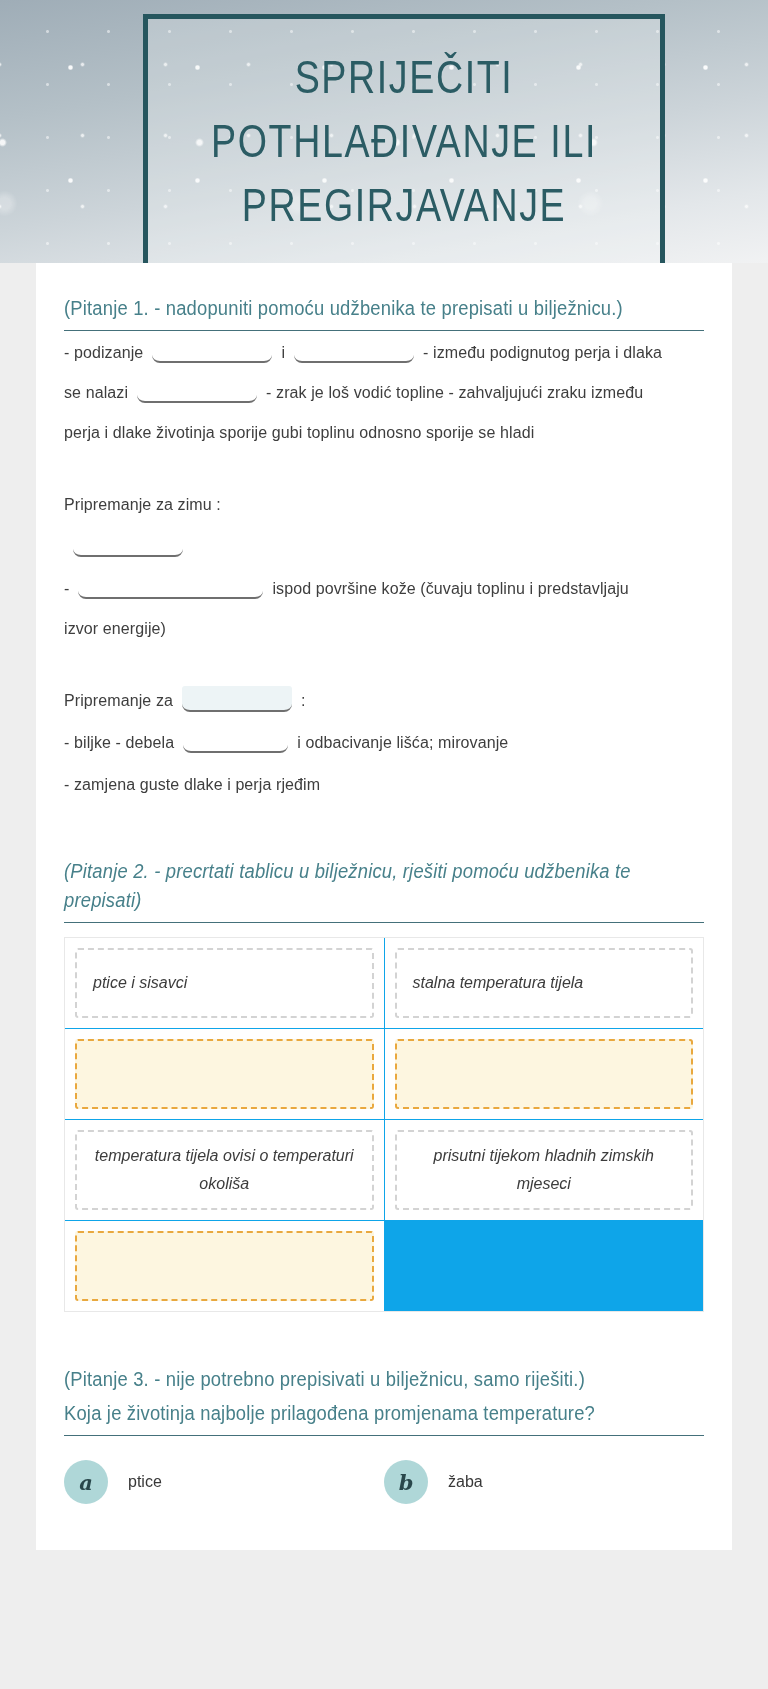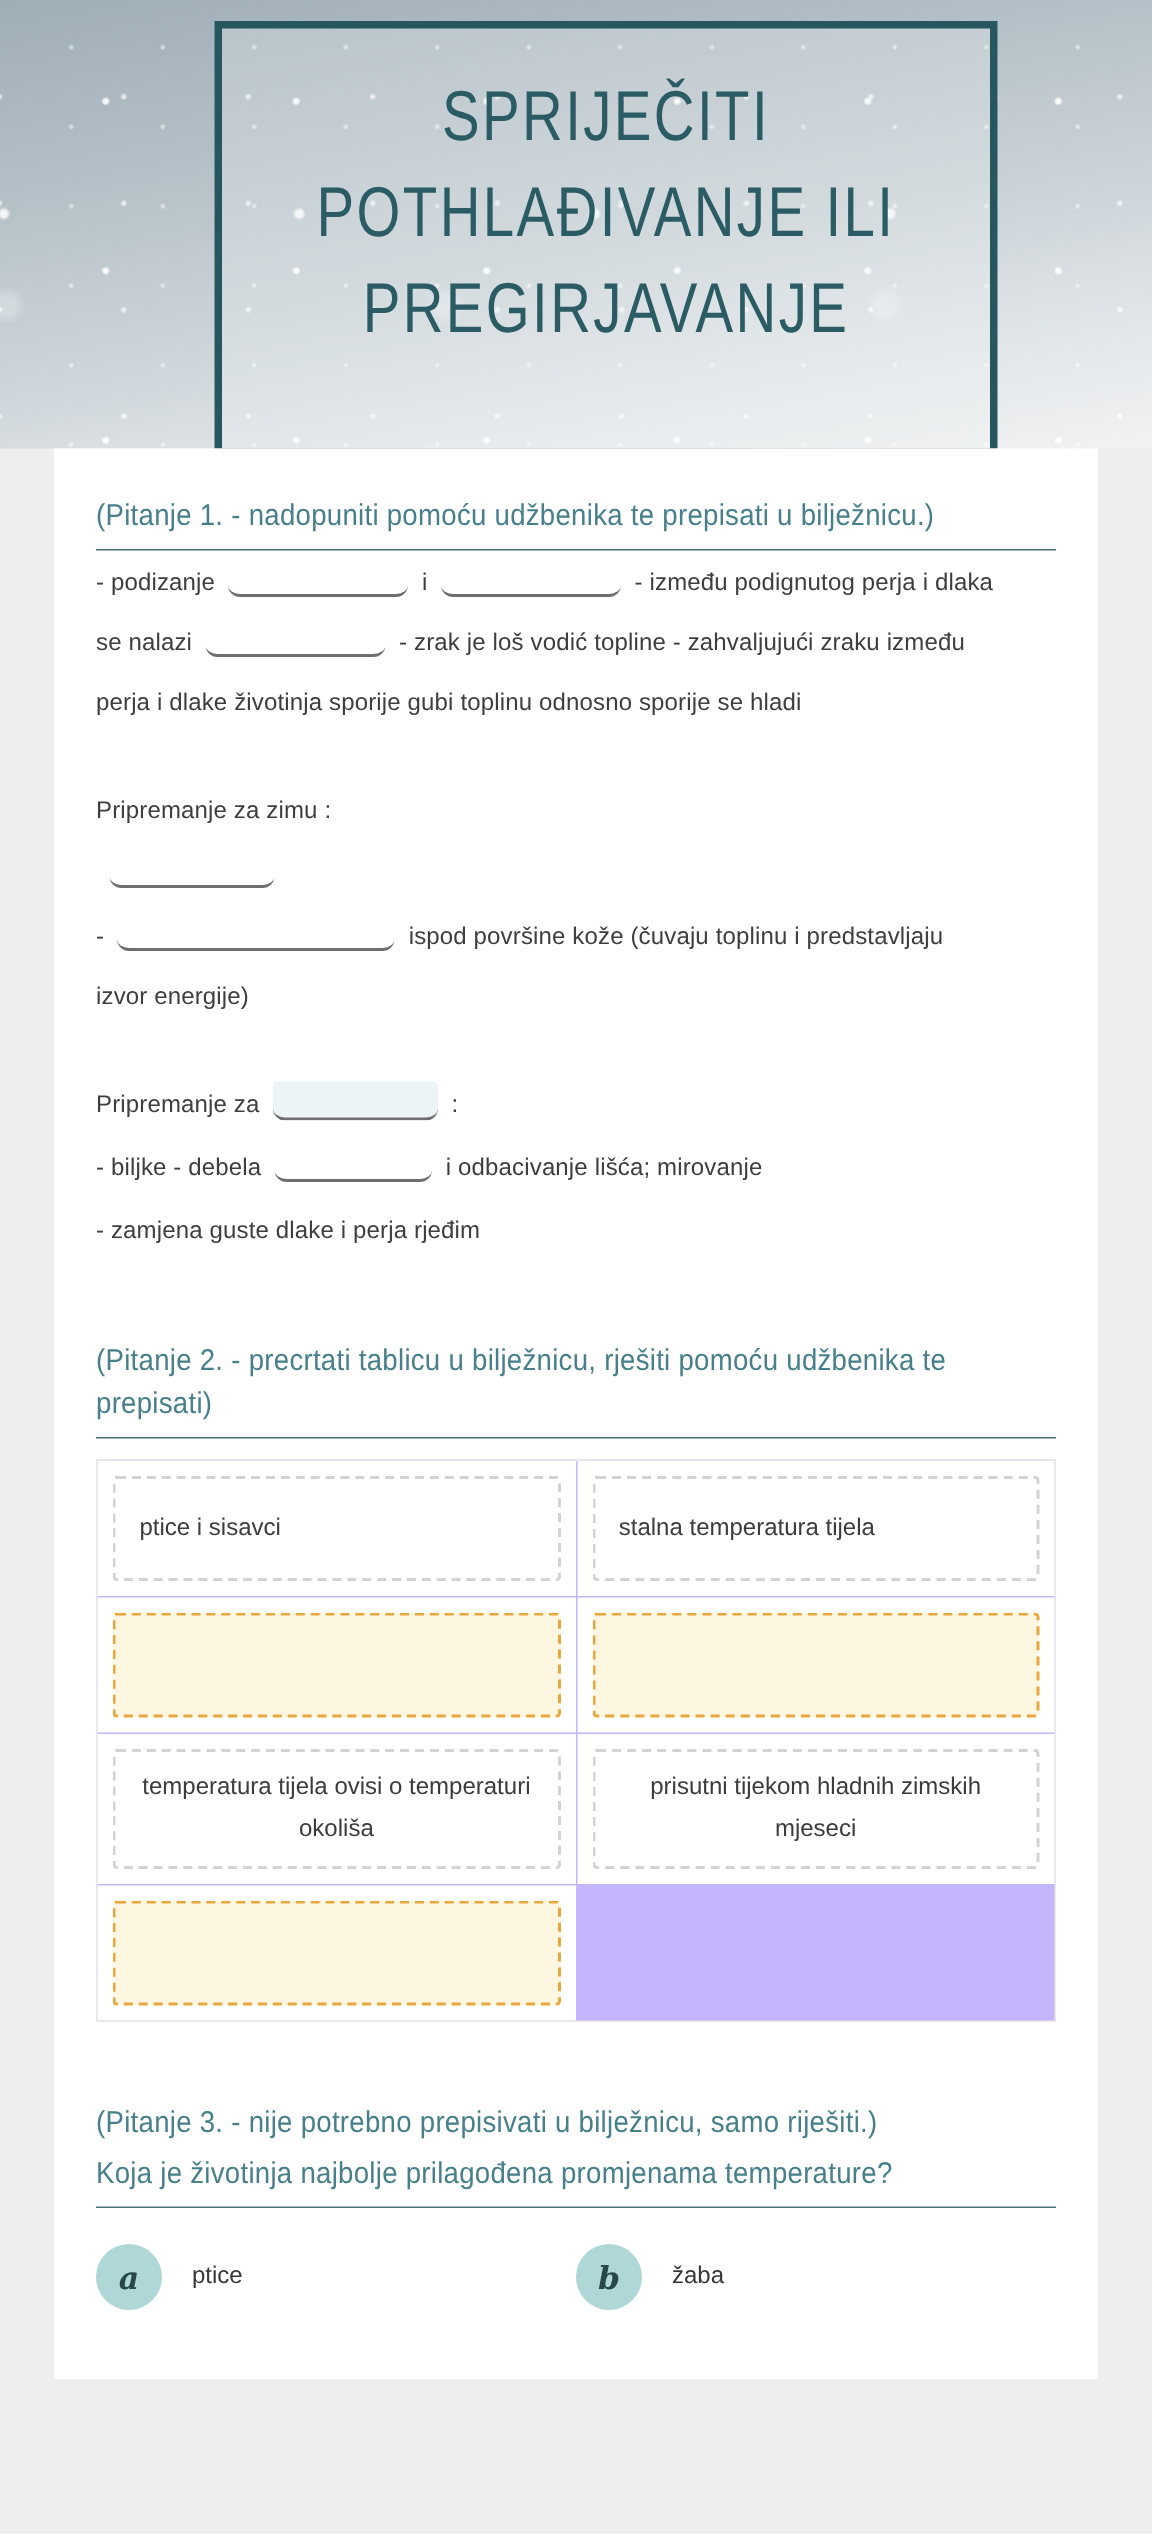--- a/index.html
+++ b/index.html
@@ -4,21 +4,21 @@
 <style>
   html,body { margin:0; padding:0; }
   body {
     width:768px;
     background:#eeeeee;
     font-family:"Liberation Sans","DejaVu Sans",sans-serif;
   }
 
   
   .hero {
-    height:299px;
+    height:263px;
     overflow:hidden;
     background-image:
       radial-gradient(circle, rgba(255,255,255,0.92) 1.5px, rgba(255,255,255,0) 3px),
       radial-gradient(circle, rgba(255,255,255,0.7) 1px, rgba(255,255,255,0) 2.5px),
       radial-gradient(circle, rgba(255,255,255,0.85) 2.2px, rgba(255,255,255,0) 4.5px),
       radial-gradient(circle, rgba(255,255,255,0.5) 1px, rgba(255,255,255,0) 2px),
       radial-gradient(circle, rgba(255,255,255,0.28) 6px, rgba(255,255,255,0) 13px),
       radial-gradient(circle, rgba(255,255,255,0.20) 10px, rgba(255,255,255,0) 20px),
       linear-gradient(170deg, #9fadb7 0%, #b4c0c7 30%, #ccd4d9 58%, #e3e7ea 82%, #f1f2f3 100%);
     background-size:127px 113px, 83px 71px, 197px 163px, 61px 53px, 293px 241px, 431px 367px, 100% 100%;
@@ -66,21 +66,21 @@
 
   .body {
     font-size:16px;
     color:#3e3e3e;
     line-height:2.5;
     letter-spacing:0.1px;
     margin:14px 0 0;
   }
   .sec-title { margin-top:32px; }
   .after-title { margin-top:2px; }
-  .q2-section { margin-top:52px; }
+  .q2-section { margin-top:52px;font-style:italic; }
   .q3-section { margin-top:52px; }
 
   
   .blank {
     display:inline-block;
     height:20px;
     border-bottom:2px solid #6f6f6f;
     border-radius:0 0 8px 8px;
     margin:0 9px;
     vertical-align:-5px;
@@ -92,21 +92,21 @@
     height:24px;
     vertical-align:-6px;
     border-radius:3px 3px 8px 8px;
   }
 
   
   .q2-table {
     display:grid;
     grid-template-columns:1fr 1fr;
     gap:1px;
-    background:#c4b5fd;
+    background:#0ea5e9;
     border:1px solid #e8e8e8;
     margin-top:14px;
   }
   .q2-cell { background:#ffffff; padding:10px; }
   .cellbox {
     box-sizing:border-box;
     min-height:70px;
     height:100%;
     border:2px dashed #d3d3d3;
     border-radius:3px;

